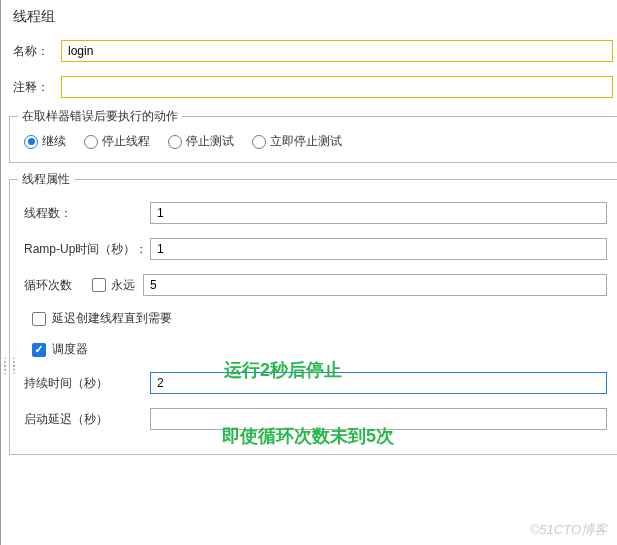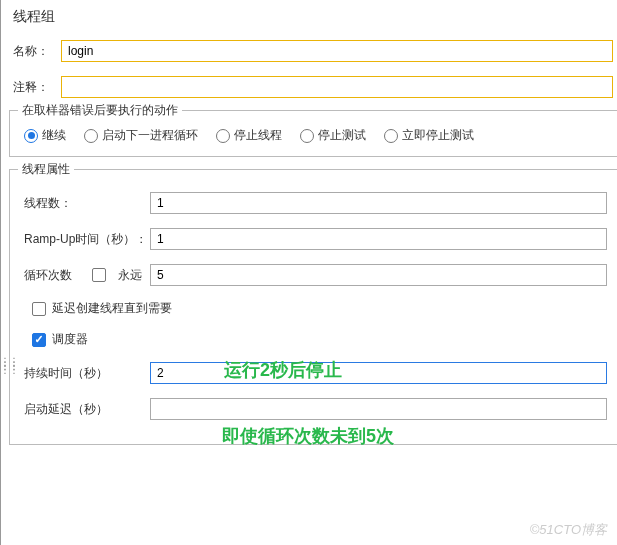--- a/index.html
+++ b/index.html
@@ -37,21 +37,21 @@
       flex: 1;
       height: 22px;
       border: 1px solid #eab308;
       padding: 2px 6px;
       font-size: 12px;
       font-family: inherit;
     }
     .fieldset {
       border: 1px solid #bbb;
       border-right: none;
-      margin: 6px 0 12px 0;
+      margin: 16px 0 12px 0;
       padding: 8px 10px 10px 10px;
       position: relative;
     }
     .fieldset-legend {
       position: absolute;
       top: -9px;
       left: 8px;
       background: #fff;
       padding: 0 4px;
       font-size: 12px;
@@ -98,21 +98,21 @@
       flex: 1;
       height: 22px;
       border: 1px solid #aaa;
       padding: 2px 6px;
       font-size: 12px;
       font-family: inherit;
     }
     .checkbox-wrap {
       display: flex;
       align-items: center;
-      gap: 12px;
+      gap: 5px;
       margin-right: 8px;
     }
     .checkbox {
       width: 14px; height: 14px;
       border: 1.5px solid #777;
       border-radius: 2px;
       display: flex;
       align-items: center;
       justify-content: center;
       background: #fff;
@@ -184,24 +184,20 @@
 
   <div class="fieldset">
     <span class="fieldset-legend">在取样器错误后要执行的动作</span>
     <div class="radio-group">
       <label class="radio-item">
         <span class="radio checked"></span>
         <span>继续</span>
       </label>
       <label class="radio-item">
         <span class="radio"></span>
-        <span>启动下一进程循环</span>
-      </label>
-      <label class="radio-item">
-        <span class="radio"></span>
         <span>停止线程</span>
       </label>
       <label class="radio-item">
         <span class="radio"></span>
         <span>停止测试</span>
       </label>
       <label class="radio-item">
         <span class="radio"></span>
         <span>立即停止测试</span>
       </label>

